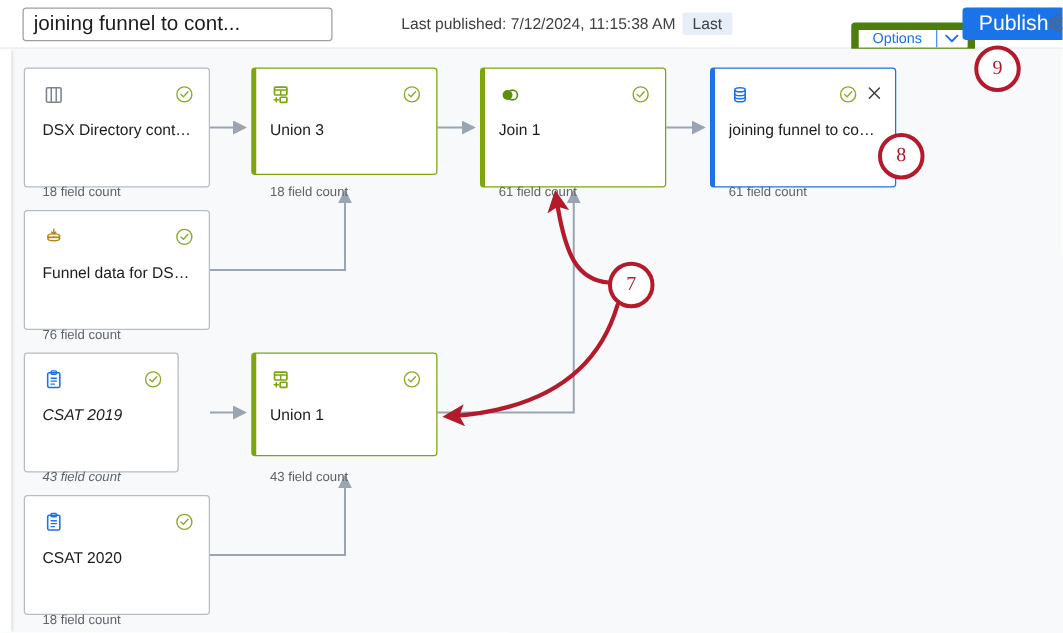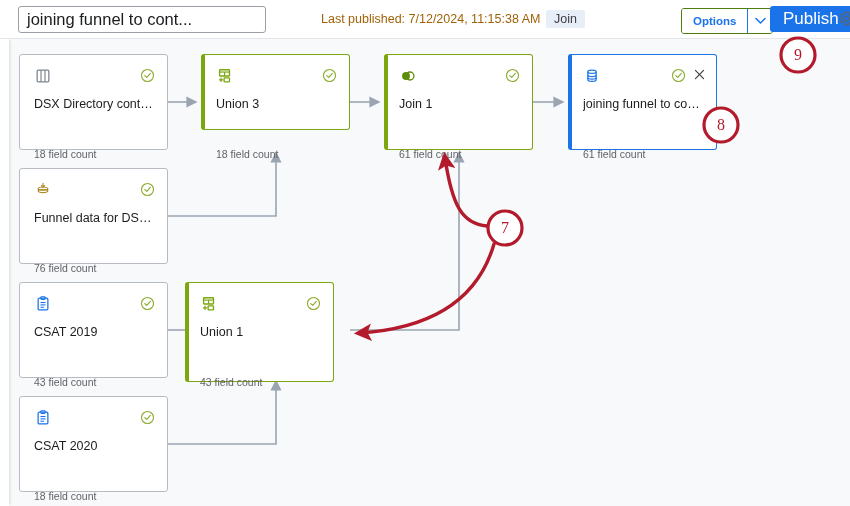--- a/index.html
+++ b/index.html
@@ -18,30 +18,30 @@
     display: flex; align-items: center;
   }
   #title-input {
     margin-left: 18px; width: 248px; height: 27px;
     border: 1px solid #9aa0a6; border-radius: 3px; background: #fff;
     display: flex; align-items: center; padding: 0 8px;
     font-size: 16.5px; color: #1b1c1d; white-space: nowrap; overflow: hidden;
   }
   #published-text {
     position: absolute; left: 321px; top: 12px;
-    font-size: 12.5px; color: #a16207; white-space: nowrap; text-align: center;
+    font-size: 12.5px; color: #404040; white-space: nowrap; text-align: center;
   }
   #draft-badge {
     position: absolute; left: 546px; top: 10px;
     background: #e8eef7; color: #3c4043;
     font-size: 12.5px; padding: 2px 8px; border-radius: 2px;
   }
   #options-group {
-    position: absolute; left: 681px; top: 8px; height: 26px;
-    display: flex; border: 1px solid #4d7c0f; border-radius: 3px; overflow: hidden; font-weight: bold;
+    position: absolute; left: 681px; top: 18px; height: 26px;
+    display: flex; border: 6px solid #4d7c0f; border-radius: 3px; overflow: hidden;
   }
   #options-button {
     background: #fff; color: #1a73e8; font-size: 11.5px;
     padding: 0 11px; display: flex; align-items: center; height: 100%;
     border-right: 1px solid #1a73e8;
   }
   #options-caret {
     background: #fff; width: 24px; display: flex;
     align-items: center; justify-content: center; height: 100%;
   }
@@ -107,21 +107,21 @@
 
 <div id="app">
 
   <div id="header">
     <div id="title-input">
       <span>joining funnel to cont...</span>
     </div>
 
     <div id="published-text">Last published: 7/12/2024, 11:15:38 AM</div>
 
-    <div id="draft-badge">Join</div>
+    <div id="draft-badge">Last</div>
 
     <div id="options-group">
       <div id="options-button">
         <span>Options</span>
       </div>
       <div id="options-caret">
         <svg width="11" height="8" viewBox="0 0 11 8">
           <path d="M1 1.5 L5.5 6 L10 1.5" fill="none" stroke="#1a73e8" stroke-width="1.5" stroke-linecap="round" stroke-linejoin="round"></path>
         </svg>
       </div>
@@ -197,21 +197,21 @@
       <span class="card-check">
         <svg width="15" height="15" viewBox="0 0 20 20">
           <circle cx="10" cy="10" r="8" fill="none" stroke="#8aab2e" stroke-width="1.5"></circle>
           <path d="M6.3 10.2 L9 12.6 L13.8 7.2" fill="none" stroke="#8aab2e" stroke-width="1.5" stroke-linecap="round" stroke-linejoin="round"></path>
         </svg>
       </span>
       <div class="card-title">Funnel data for DSX ...</div>
       <div class="card-sub">76 field count</div>
     </div>
 
-    <div class="card" style="left:19px; top:243px; width:149px; height:96px;">
+    <div class="card" style="left:19px; top:243px; width:124px; height:96px;font-style:italic;">
       <span class="card-icon">
         <svg width="18" height="18" viewBox="0 0 20 20">
           <rect x="4.6" y="3.6" width="10.8" height="13" rx="1.3" fill="none" stroke="#1a73e8" stroke-width="1.4"></rect>
           <rect x="7.6" y="1.9" width="4.8" height="2.9" rx="0.9" fill="none" stroke="#1a73e8" stroke-width="1.3"></rect>
           <line x1="7.2" y1="8.4" x2="12.8" y2="8.4" stroke="#1a73e8" stroke-width="1.2"></line>
           <line x1="7.2" y1="11" x2="12.8" y2="11" stroke="#1a73e8" stroke-width="1.2"></line>
           <line x1="7.2" y1="13.6" x2="11" y2="13.6" stroke="#1a73e8" stroke-width="1.2"></line>
         </svg>
       </span>
       <span class="card-check">
@@ -237,41 +237,41 @@
       <span class="card-check">
         <svg width="15" height="15" viewBox="0 0 20 20">
           <circle cx="10" cy="10" r="8" fill="none" stroke="#8aab2e" stroke-width="1.5"></circle>
           <path d="M6.3 10.2 L9 12.6 L13.8 7.2" fill="none" stroke="#8aab2e" stroke-width="1.5" stroke-linecap="round" stroke-linejoin="round"></path>
         </svg>
       </span>
       <div class="card-title">CSAT 2020</div>
       <div class="card-sub">18 field count</div>
     </div>
 
-    <div class="card green" style="left:201px; top:15px; width:149px; height:76px;">
+    <div class="card green" style="left:201px; top:15px; width:149px; height:86px;">
       <span class="card-icon">
         <svg width="18" height="18" viewBox="0 0 20 20">
           <rect x="4" y="3" width="11" height="7" rx="0.8" fill="none" stroke="#7ba60d" stroke-width="1.5"></rect>
           <line x1="4" y1="5.6" x2="15" y2="5.6" stroke="#7ba60d" stroke-width="1.3"></line>
           <line x1="9.5" y1="5.6" x2="9.5" y2="10" stroke="#7ba60d" stroke-width="1.3"></line>
           <rect x="9" y="12" width="6" height="4.6" rx="0.8" fill="none" stroke="#7ba60d" stroke-width="1.5"></rect>
           <path d="M5.6 12.4 v3.6 M3.8 14.2 h3.6" stroke="#7ba60d" stroke-width="1.4" stroke-linecap="round"></path>
         </svg>
       </span>
       <span class="card-check">
         <svg width="15" height="15" viewBox="0 0 20 20">
           <circle cx="10" cy="10" r="8" fill="none" stroke="#8aab2e" stroke-width="1.5"></circle>
           <path d="M6.3 10.2 L9 12.6 L13.8 7.2" fill="none" stroke="#8aab2e" stroke-width="1.5" stroke-linecap="round" stroke-linejoin="round"></path>
         </svg>
       </span>
       <div class="card-title">Union 3</div>
       <div class="card-sub">18 field count</div>
     </div>
 
-    <div class="card green" style="left:185px; top:243px; width:149px; height:100px;">
+    <div class="card green" style="left:201px; top:243px; width:149px; height:83px;">
       <span class="card-icon">
         <svg width="18" height="18" viewBox="0 0 20 20">
           <rect x="4" y="3" width="11" height="7" rx="0.8" fill="none" stroke="#7ba60d" stroke-width="1.5"></rect>
           <line x1="4" y1="5.6" x2="15" y2="5.6" stroke="#7ba60d" stroke-width="1.3"></line>
           <line x1="9.5" y1="5.6" x2="9.5" y2="10" stroke="#7ba60d" stroke-width="1.3"></line>
           <rect x="9" y="12" width="6" height="4.6" rx="0.8" fill="none" stroke="#7ba60d" stroke-width="1.5"></rect>
           <path d="M5.6 12.4 v3.6 M3.8 14.2 h3.6" stroke="#7ba60d" stroke-width="1.4" stroke-linecap="round"></path>
         </svg>
       </span>
       <span class="card-check">

